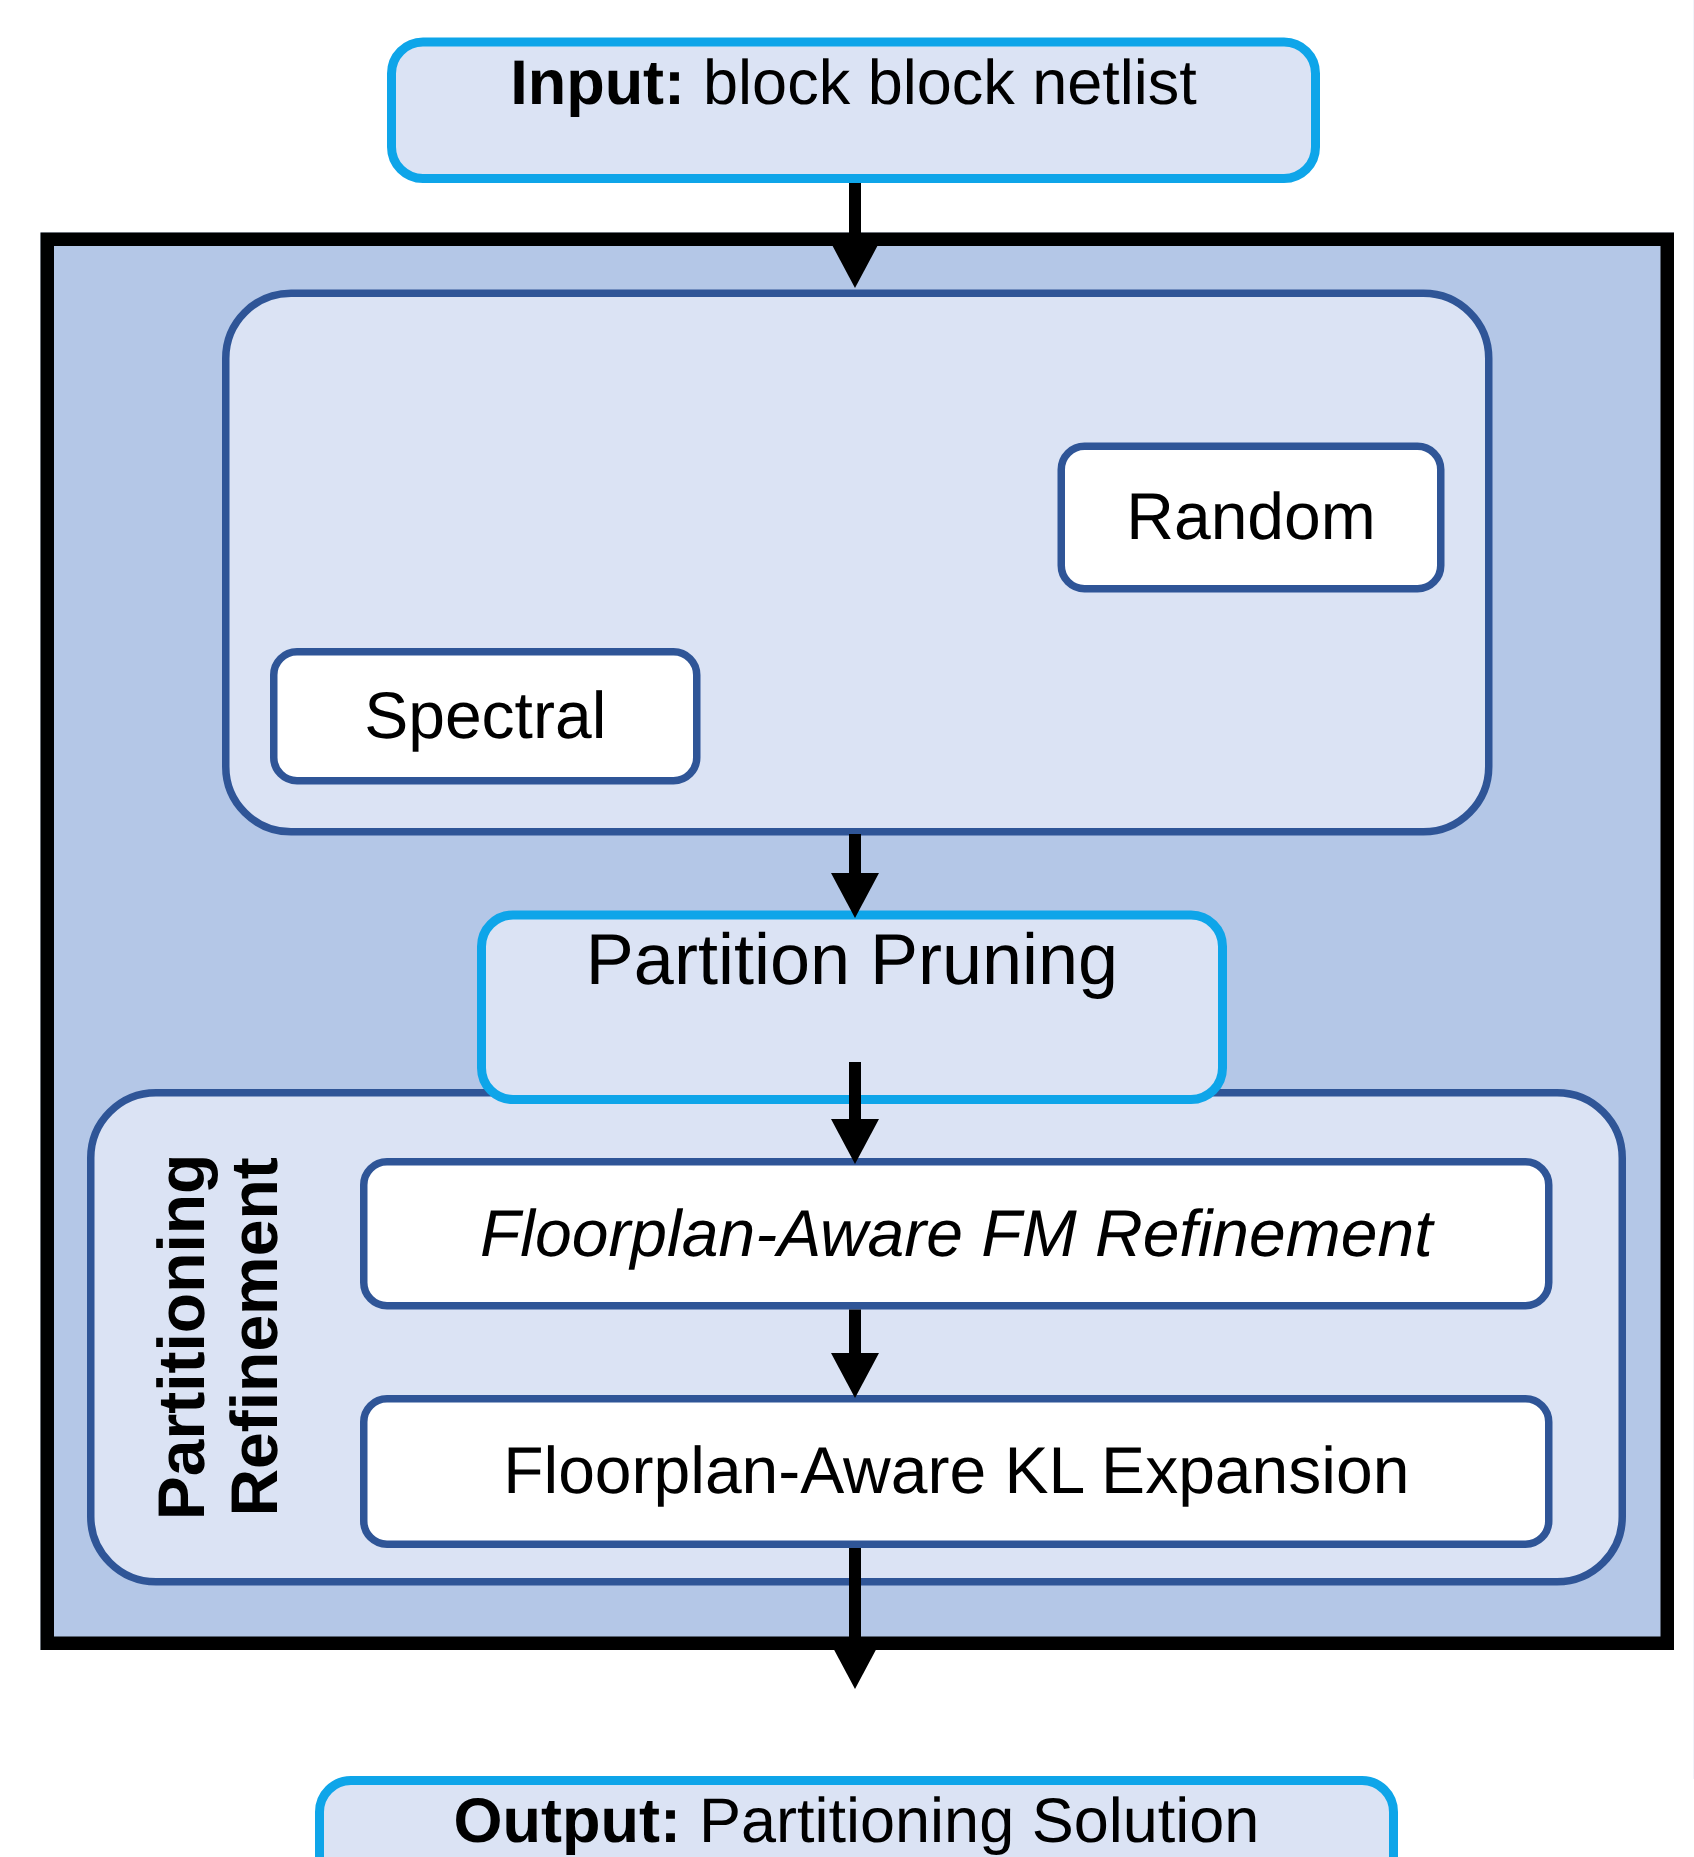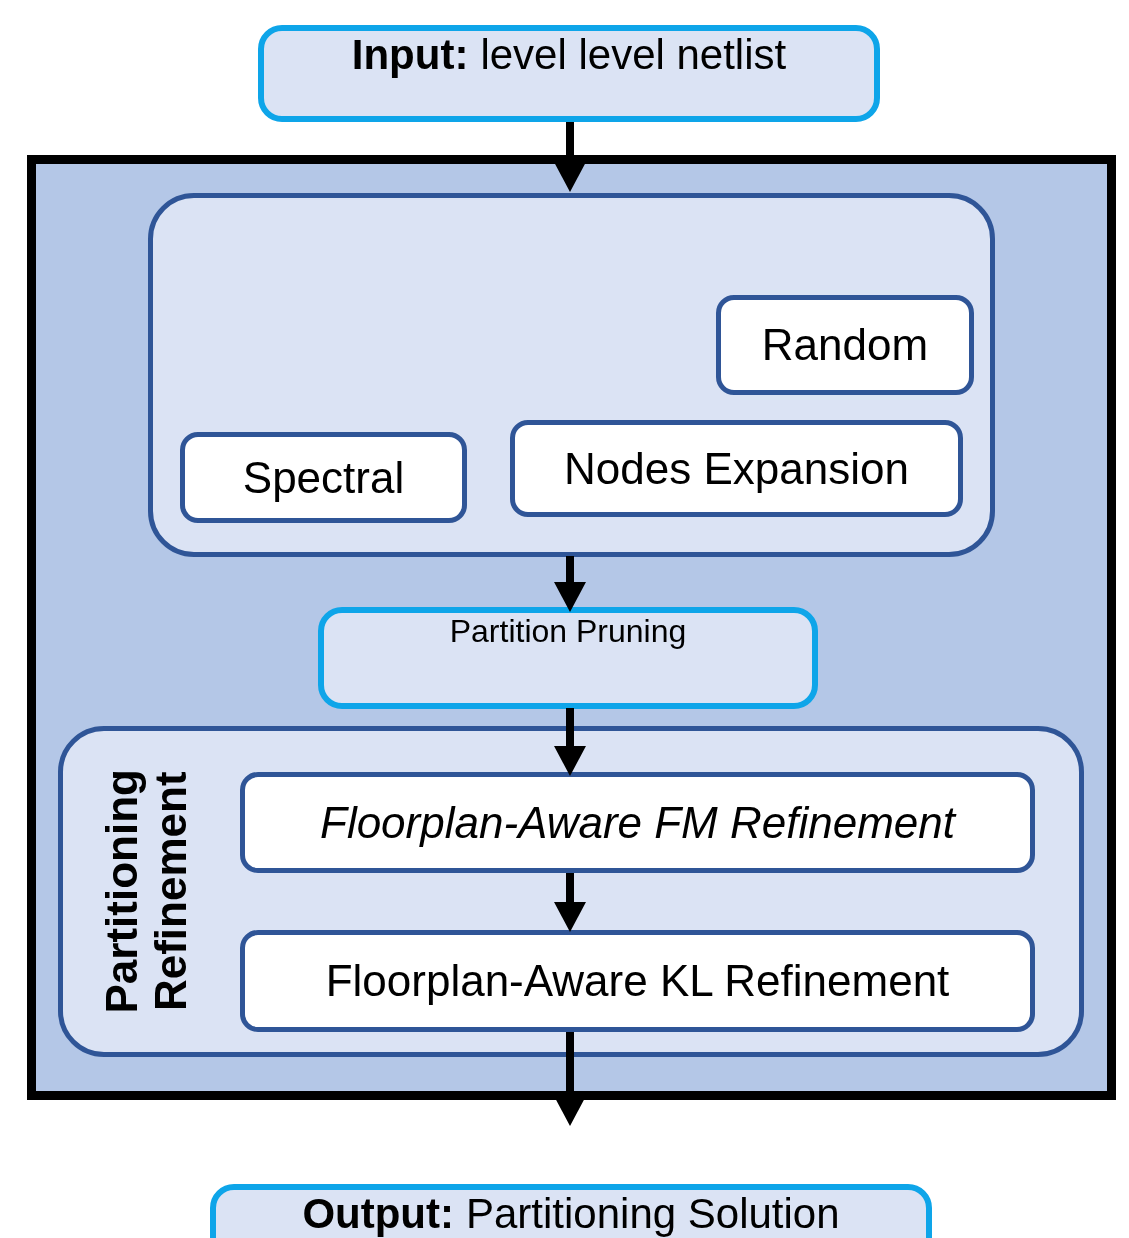--- a/index.html
+++ b/index.html
@@ -52,41 +52,41 @@
     border: 5px solid #2f5597;
     border-radius: 18px;
     box-sizing: border-box;
     display: flex;
     align-items: center;
     justify-content: center;
     font-size: 44px;
     z-index: 3;
   }
   .metis-box   { left: 180px; top: 295px; width: 287px; height: 100px; }
-  .random-box  { left: 705px; top: 295px; width: 258px; height: 100px; margin-left: 11px; }
+  .random-box  { left: 705px; top: 295px; width: 258px; height: 100px; }
   .spectral-box{ left: 180px; top: 432px; width: 287px; height: 91px; }
   .nodes-box   { left: 510px; top: 420px; width: 453px; height: 97px; }
   .fm-box      { left: 240px; top: 772px; width: 795px; height: 101px; font-style: italic; }
   .kl-box      { left: 240px; top: 930px; width: 795px; height: 102px; }
 
   
   .blue-box {
     position: absolute;
     background: #dbe3f4;
     border: 6px solid #0ea5e9;
     border-radius: 24px;
     box-sizing: border-box;
     display: flex;
     align-items: flex-start;
     justify-content: center;
     font-size: 42px;
     z-index: 4;
   }
   .input-box  { left: 258px; top: 25px;   width: 622px; height: 97px; }
-  .pruning-box{ left: 318px; top: 607px;  width: 500px; height: 102px; font-size: 32px; }
+  .pruning-box{ left: 318px; top: 607px;  width: 500px; height: 129px; font-size: 48px; }
   .output-box { left: 210px; top: 1184px; width: 722px; height: 95px; }
 
   .bold-prefix { font-weight: 700; margin-right: 12px; }
 
   
   .refinement-vlabel {
     position: absolute;
     left: 62px; top: 726px;
     width: 168px; height: 331px;
     display: flex;
@@ -130,40 +130,37 @@
   .arrow-4 { left: 554px; top: 873px;  height: 59px; }
   .arrow-5 { left: 554px; top: 1032px; height: 94px; }
 </style>
 </head>
 <body>
 
 <div class="canvas">
 
   <div class="blue-box input-box">
     <span class="bold-prefix">Input:</span>
-    <span>level level netlist</span>
+    <span>block block netlist</span>
   </div>
 
   <div class="arrow arrow-1">
     <div class="shaft"></div>
     <div class="head"></div>
   </div>
 
   <div class="outer-container"></div>
 
   <div class="section-box pool-box"></div>
 
   <div class="white-box random-box">
     <span>Random</span>
   </div>
   <div class="white-box spectral-box">
     <span>Spectral</span>
-  </div>
-  <div class="white-box nodes-box">
-    <span>Nodes Expansion</span>
   </div>
 
   <div class="arrow arrow-2">
     <div class="shaft"></div>
     <div class="head"></div>
   </div>
 
   <div class="blue-box pruning-box">
     <span>Partition Pruning</span>
   </div>
@@ -184,21 +181,21 @@
   <div class="white-box fm-box">
     <span>Floorplan-Aware FM Refinement</span>
   </div>
 
   <div class="arrow arrow-4">
     <div class="shaft"></div>
     <div class="head"></div>
   </div>
 
   <div class="white-box kl-box">
-    <span>Floorplan-Aware KL Refinement</span>
+    <span>Floorplan-Aware KL Expansion</span>
   </div>
 
   <div class="arrow arrow-5">
     <div class="shaft"></div>
     <div class="head"></div>
   </div>
 
   <div class="blue-box output-box">
     <span class="bold-prefix">Output:</span>
     <span>Partitioning Solution</span>

